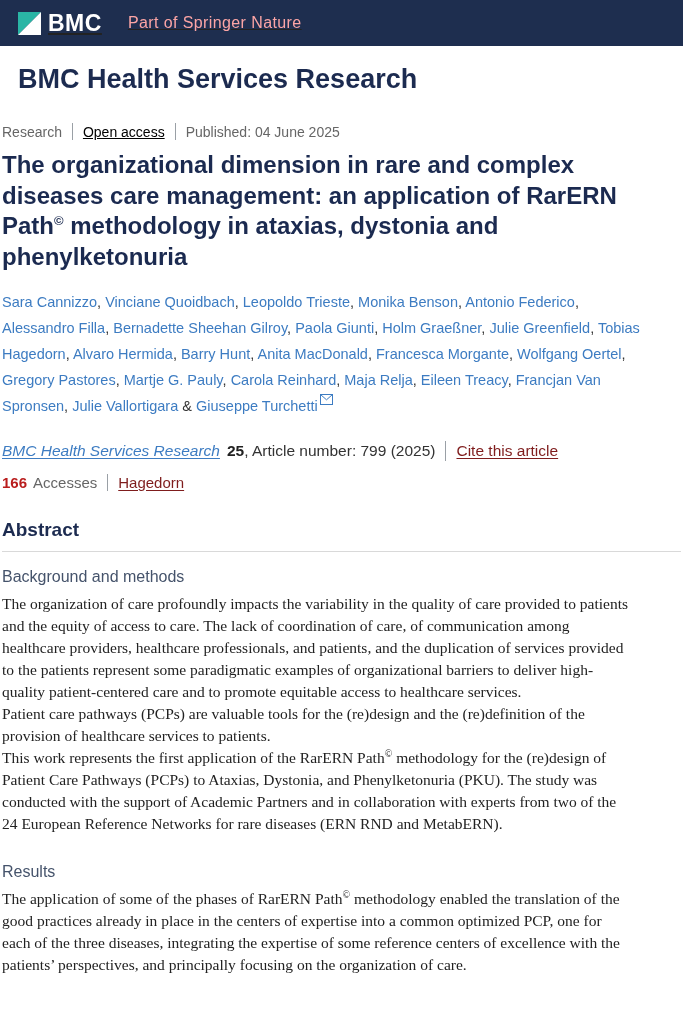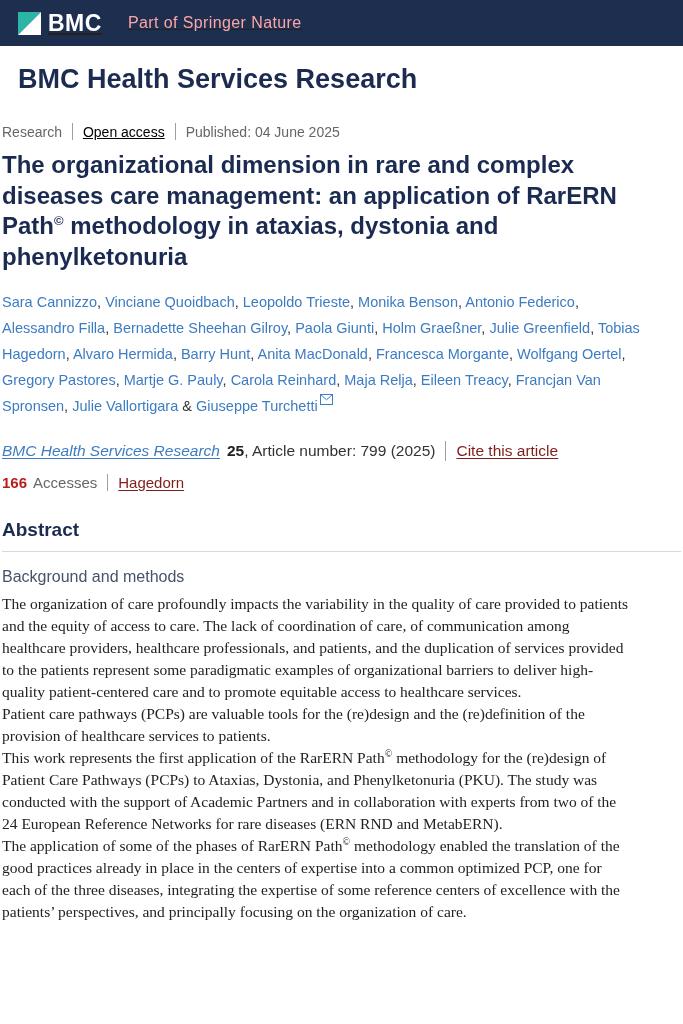--- a/index.html
+++ b/index.html
@@ -210,17 +210,18 @@
   </div>
 
   <section class="abstract-section">
     <h2 class="abstract-heading">Abstract</h2>
     <hr class="abstract-rule">
     <div>
         <h3 class="sub-heading">Background and methods</h3>
         <p class="body-para">The organization of care profoundly impacts the variability in the quality of care provided to patients and the equity of access to care. The lack of coordination of care, of communication among healthcare providers, healthcare professionals, and patients, and the duplication of services provided to the patients represent some paradigmatic examples of organizational barriers to deliver high-quality patient-centered care and to promote equitable access to healthcare services.</p>
         <p class="body-para">Patient care pathways (PCPs) are valuable tools for the (re)design and the (re)definition of the provision of healthcare services to patients.</p>
         <p class="body-para">This work represents the first application of the RarERN Path<sup>©</sup> methodology for the (re)design of Patient Care Pathways (PCPs) to Ataxias, Dystonia, and Phenylketonuria (PKU). The study was conducted with the support of Academic Partners and in collaboration with experts from two of the 24 European Reference Networks for rare diseases (ERN RND and MetabERN).</p>
+        <h3 class="sub-heading results-gap">Results</h3>
         <p class="body-para">The application of some of the phases of RarERN Path<sup>©</sup> methodology enabled the translation of the good practices already in place in the centers of expertise into a common optimized PCP, one for each of the three diseases, integrating the expertise of some reference centers of excellence with the patients’ perspectives, and principally focusing on the organization of care.</p>
       </div>
   </section>
 
 </main>
 
 </body></html>

